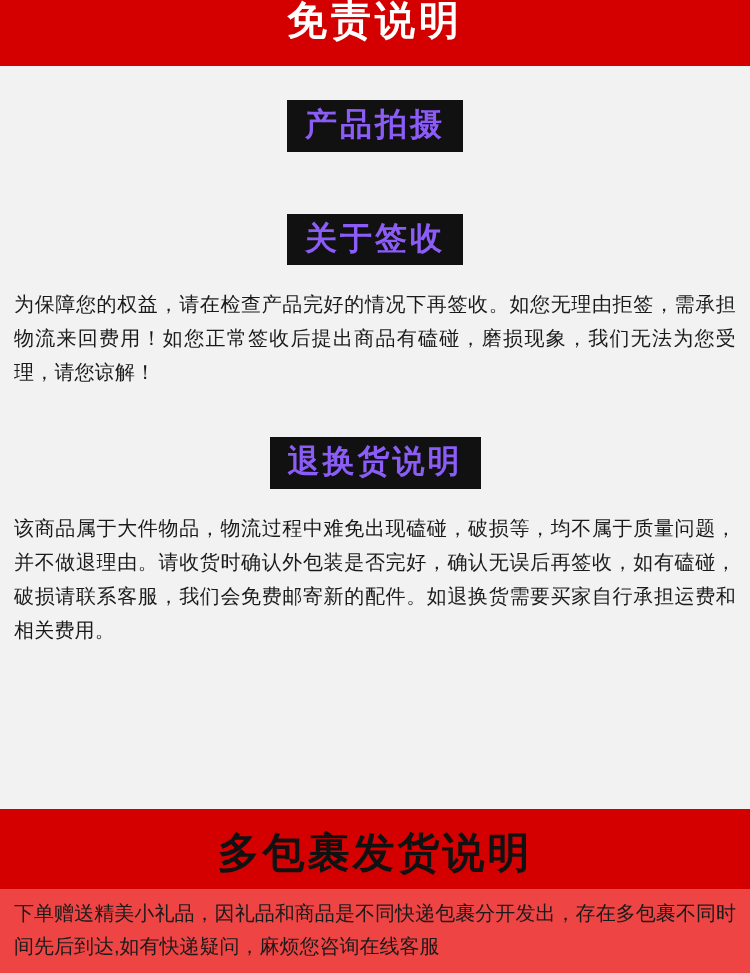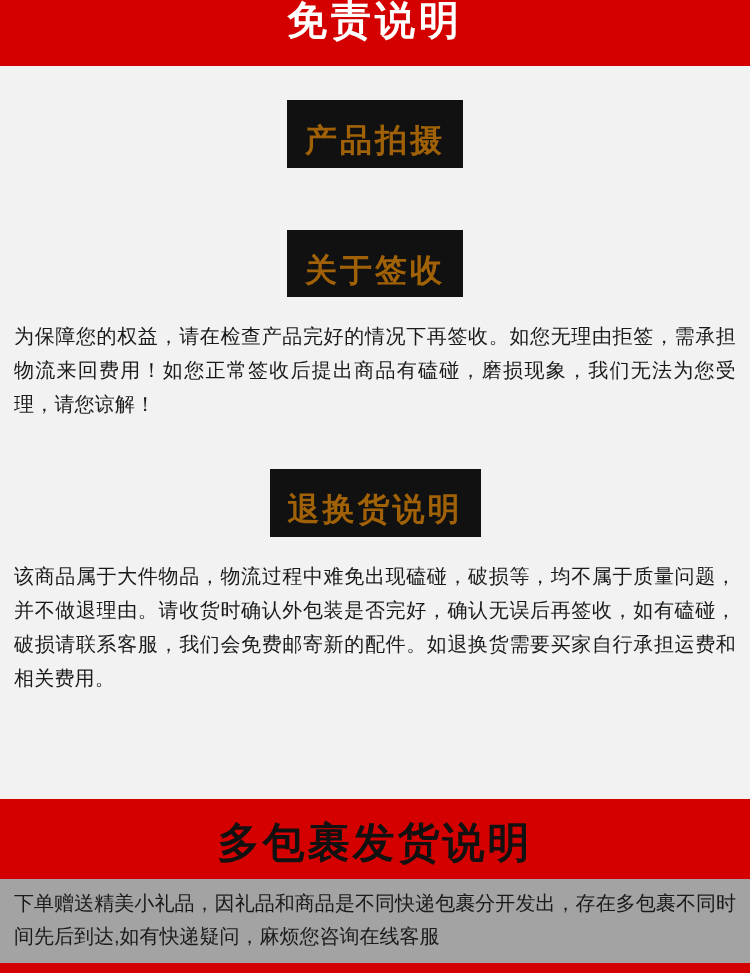--- a/index.html
+++ b/index.html
@@ -47,59 +47,58 @@
   .section:first-child {
     padding-top: 34px;
   }
   .section-head {
     text-align: center;
     margin-bottom: 22px;
   }
   .section-head span {
     display: inline-block;
     background: #111111;
-    color: #a16207;
+    color: #8b5cf6;
     font-size: 32px;
     font-weight: bold;
     letter-spacing: 3px;
-    padding: 24px 18px 10px 18px;
+    padding: 8px 18px 10px 18px;
     line-height: 1.05;
   }
   .section-body {
     font-size: 20px;
     line-height: 34px;
     color: #1a1a1a;
     text-align: justify;
     letter-spacing: 0.2px;
     font-weight: 500;
   }
   .spacer-1 { height: 14px; }
   .spacer-2 { height: 22px; }
   
   .bottom-block {
     position: absolute;
     left: 0;
     bottom: 0;
     width: 750px;
     background: #d40000;
     padding-top: 12px;
-    padding-bottom: 10px;
     box-sizing: border-box;
   }
   .bottom-title {
     text-align: center;
     color: #111111;
     font-size: 42px;
     font-weight: bold;
     letter-spacing: 3px;
     line-height: 1.25;
     padding: 6px 0 10px 0;
   }
   .bottom-text-wrap {
-    background: #a3a3a3;
+    background: #ef4444;
     margin: 0 0 0 0;
     padding: 8px 14px 10px 14px;
     box-sizing: border-box;
   }
   .bottom-text {
     font-size: 20px;
     line-height: 33px;
     color: #1a1a1a;
     text-align: justify;
     font-weight: 500;

